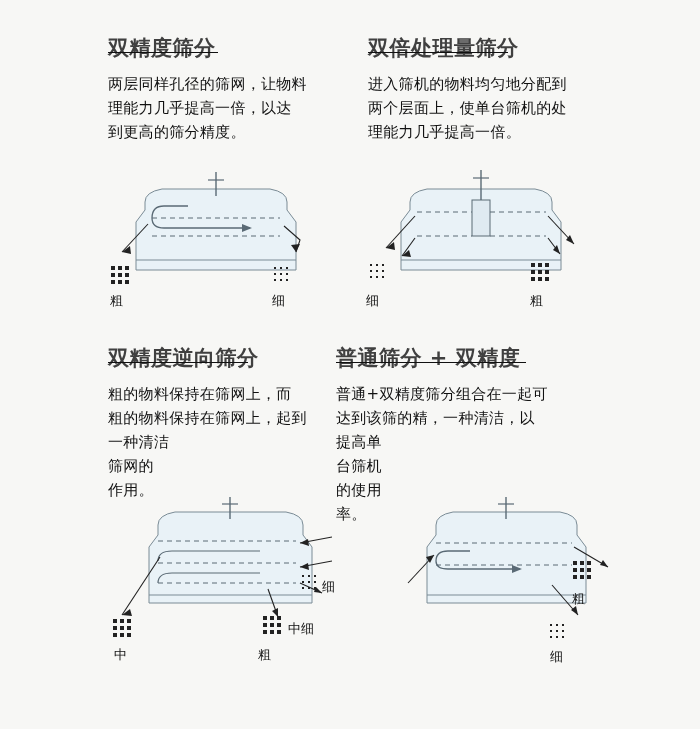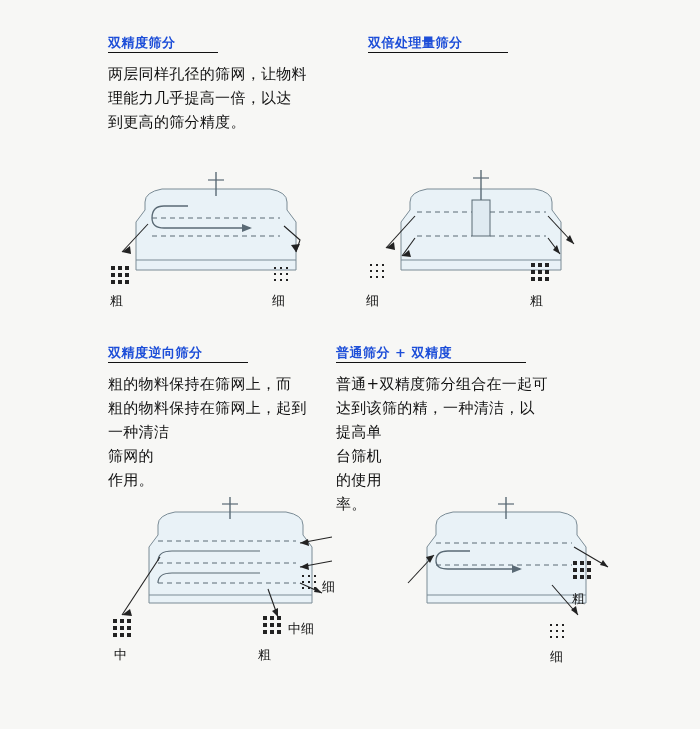--- a/index.html
+++ b/index.html
@@ -12,24 +12,24 @@
     height: 729px;
     position: relative;
     font-family: "DejaVu Sans", "Liberation Sans", sans-serif;
     color: #111;
     overflow: hidden;
   }
   .panel {
     position: absolute;
   }
   .title {
-    font-size: 13px;
+    font-size: 21px;
     font-weight: bold;
     letter-spacing: 0.5px;
-    color: #1d4ed8;
+    color: #404040;
     white-space: nowrap;
   }
   .body-text {
     font-size: 15px;
     line-height: 24px;
     color: #111;
     letter-spacing: 0.3px;
   }
   .body-text p {
     margin: 0;
@@ -126,20 +126,25 @@
       <rect x="2" y="14" width="2" height="2"></rect>
         <rect x="8" y="14" width="2" height="2"></rect>
         <rect x="14" y="14" width="2" height="2"></rect>
     </g>
   </svg>
 </div>
 <div class="lbl" style="left:272px; top:292px;">细</div>
 
 <div class="panel" id="panel-b">
   <div class="title p-title">双倍处理量筛分</div>
+  <div class="body-text">
+    <p>进入筛机的物料均匀地分配到</p>
+    <p>两个层面上，使单台筛机的处</p>
+    <p>理能力几乎提高一倍。</p>
+  </div>
 </div>
 <div class="underline" style="left:368px; top:52px; width:140px;"></div>
 
 <div class="diagram" id="diag-b" style="left:360px; top:160px; width:260px; height:150px;">
   <svg width="260" height="150" viewBox="0 0 260 150">
     <path d="M50 50 L50 42 Q50 32 67 29 L175 29 Q192 32 192 42 L192 50 L201 62 L201 110 L41 110 L41 62 Z" fill="#e9f2f7" stroke="#7a8b95" stroke-width="1"></path>
 
     <line x1="121" y1="10" x2="121" y2="40" stroke="#5a6a75" stroke-width="1.4"></line>
     <line x1="113" y1="18" x2="129" y2="18" stroke="#5a6a75" stroke-width="1.2"></line>
 

